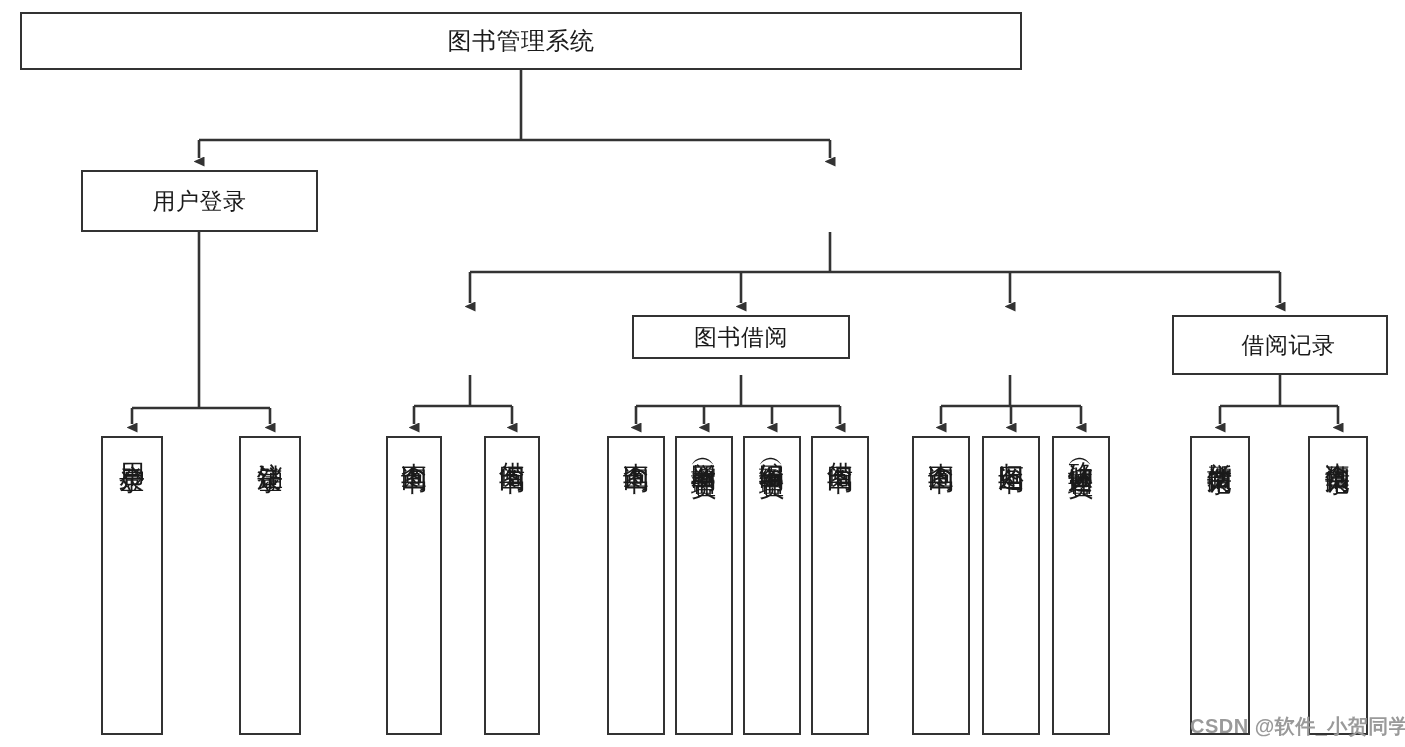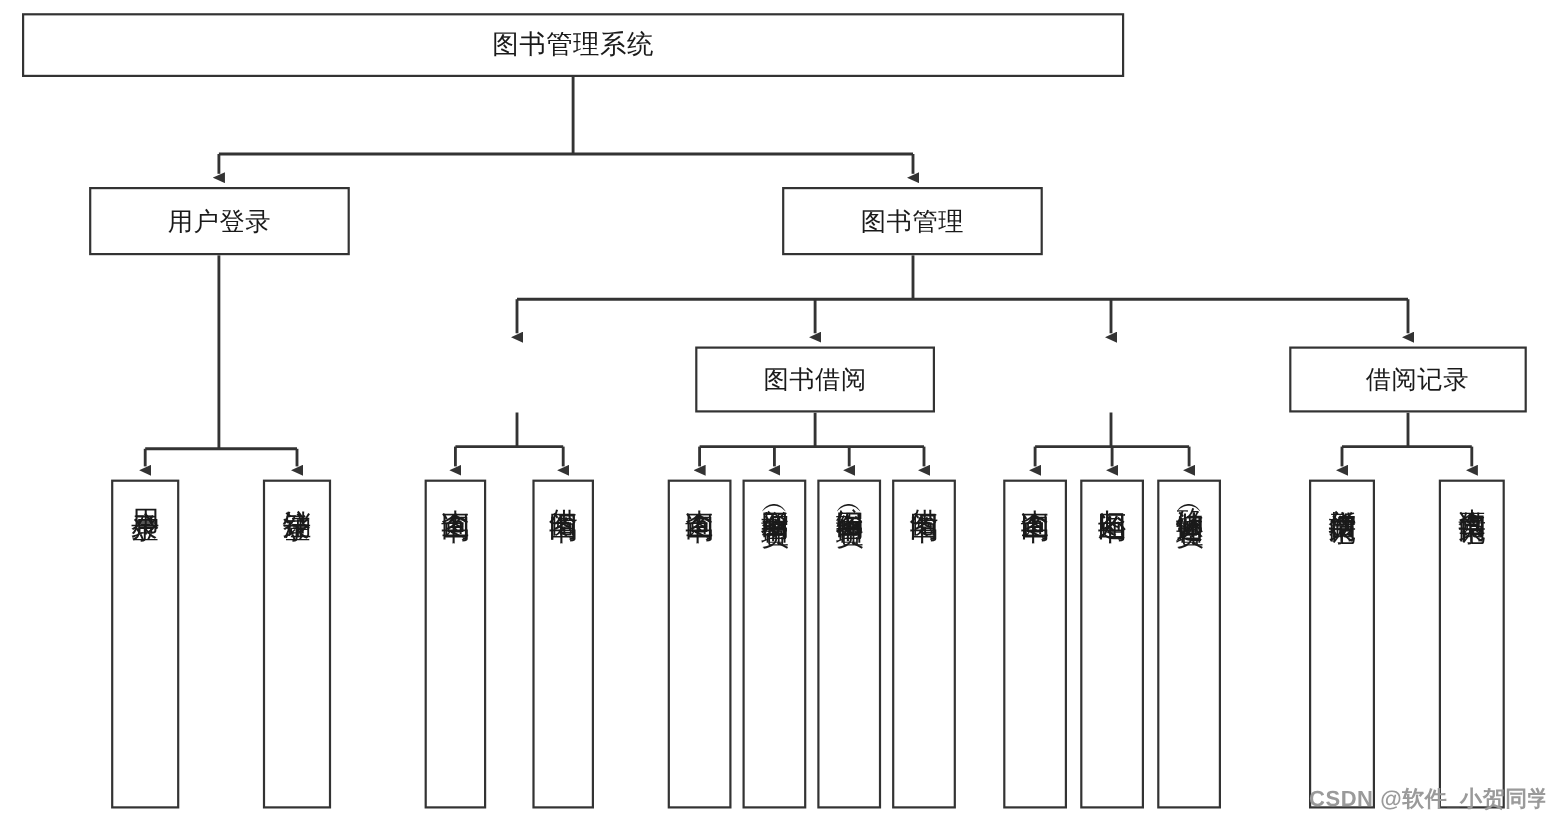--- a/index.html
+++ b/index.html
@@ -126,25 +126,22 @@
     </g>
   </svg>
 
   <div class="node root horiz" style="left:20px; top:12px; width:1002px; height:58px;">
     <span class="lbl">图书管理系统</span>
   </div>
 
   <div class="node horiz" style="left:81px; top:170px; width:237px; height:62px;">
     <span class="lbl">用户登录</span>
   </div>
-  <div class="node horiz" style="left:711px; top:170px; width:237px; height:62px;">
-    <span class="lbl">图书管理</span>
-  </div>
 
-  <div class="node horiz" style="left:632px; top:315px; width:218px; height:60px;">
+  <div class="node horiz" style="left:632px; top:315px; width:218px; height:44px;">
     <span class="lbl">图书借阅</span>
   </div>
   <div class="node horiz" style="left:1172px; top:315px; width:216px; height:60px;padding-left:17px;">
     <span class="lbl">借阅记录</span>
   </div>
 
   <div class="node vert" style="left:101px; top:436px; width:62px; height:299px;">
     <span class="lbl">用户登录</span>
   </div>
   <div class="node vert" style="left:239px; top:436px; width:62px; height:299px;">

